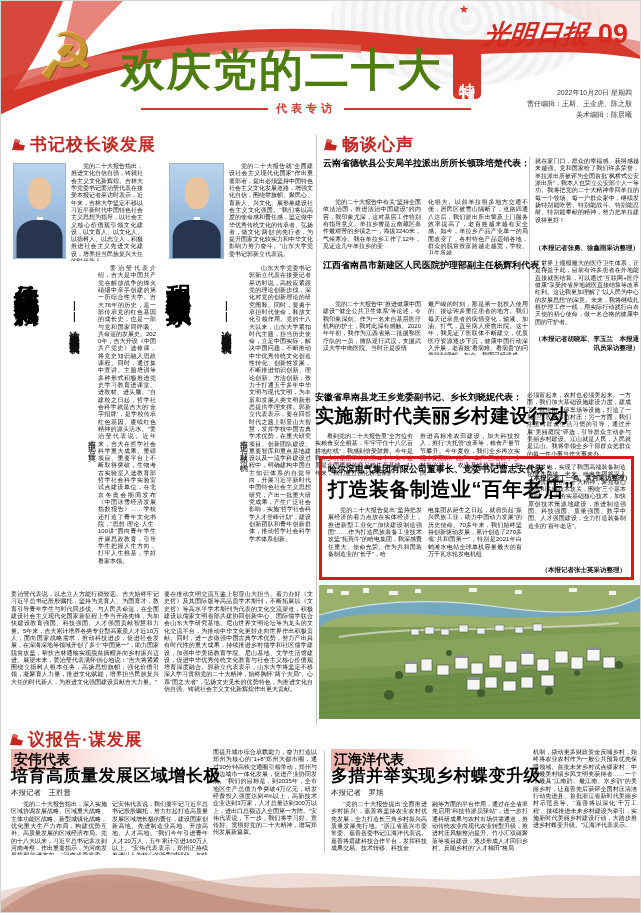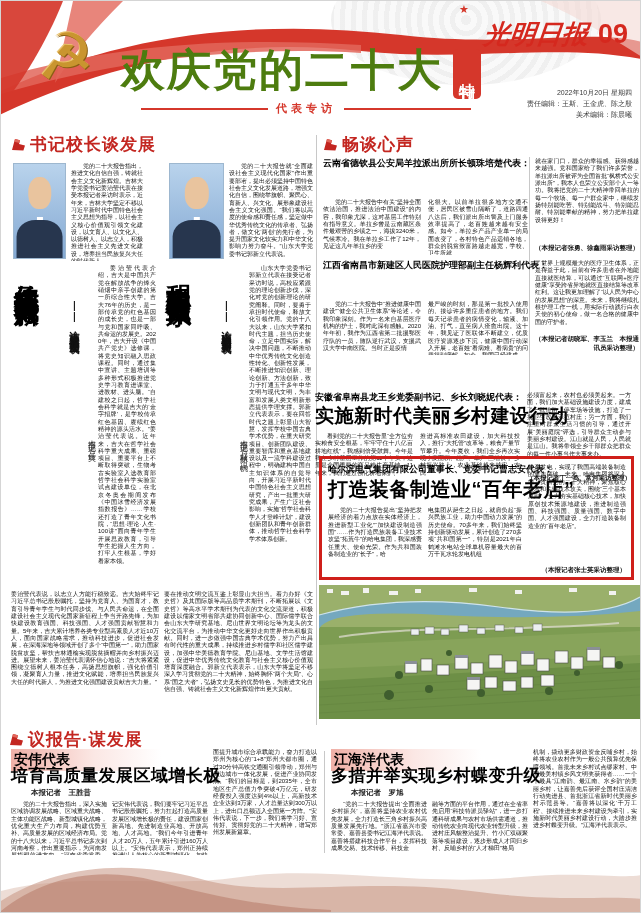--- a/index.html
+++ b/index.html
@@ -34,21 +34,21 @@
   .t{font-size:6px;line-height:1.22;text-align:justify;word-break:break-all;color:#121212;overflow:hidden;text-indent:2em;}
   .noind{text-indent:0;}
   .vhead{writing-mode:vertical-rl;font-size:25px;font-weight:bold;color:#000;letter-spacing:1.5px;}
   .vattr{writing-mode:vertical-rl;font-size:10px;font-weight:bold;color:#111;letter-spacing:1px;}
   .vrep{writing-mode:vertical-rl;font-size:8px;color:#333;letter-spacing:2px;}
   .kicker{font-size:9px;font-weight:bold;color:#000;white-space:nowrap;}
   .headline{font-size:19px;font-weight:bold;color:#000;letter-spacing:.5px;white-space:nowrap;}
   .credit{font-size:6.5px;font-weight:bold;text-align:right;color:#111;}
   .kbar{display:inline-block;background:linear-gradient(90deg,#f0b0a7,#fbe7e4 55%,rgba(255,255,255,0));
         padding:2px 34px 2px 3px;font-size:14px;font-weight:bold;color:#000;white-space:nowrap;}
-  .byline{font-size:7.5px;font-weight:bold;color:#222;margin-left:20px;}
+  .byline{font-size:7.5px;font-weight:normal;color:#222;}
   .rule{background:#c8c8c8;}
   
   .portrait{background:linear-gradient(180deg,#b9d3ec,#84a9d3);overflow:hidden;border:1px solid #9db7cf;box-sizing:border-box;}
   .p-head{position:absolute;left:50%;top:14%;width:46%;height:34%;transform:translateX(-50%);
           background:#e9c49e;border-radius:46% 46% 42% 42%;}
   .p-body{position:absolute;left:50%;bottom:-4%;width:92%;height:44%;transform:translateX(-50%);
           background:#27364e;border-radius:40% 40% 0 0;}
   .p-collar{position:absolute;left:50%;bottom:34%;width:12%;height:10%;transform:translateX(-50%);background:#fff;}
   
   #lhdr{left:10px;top:132px;} #vhdr{left:322px;top:132px;text-align:center;} #bhdr{left:8px;top:727px;}

